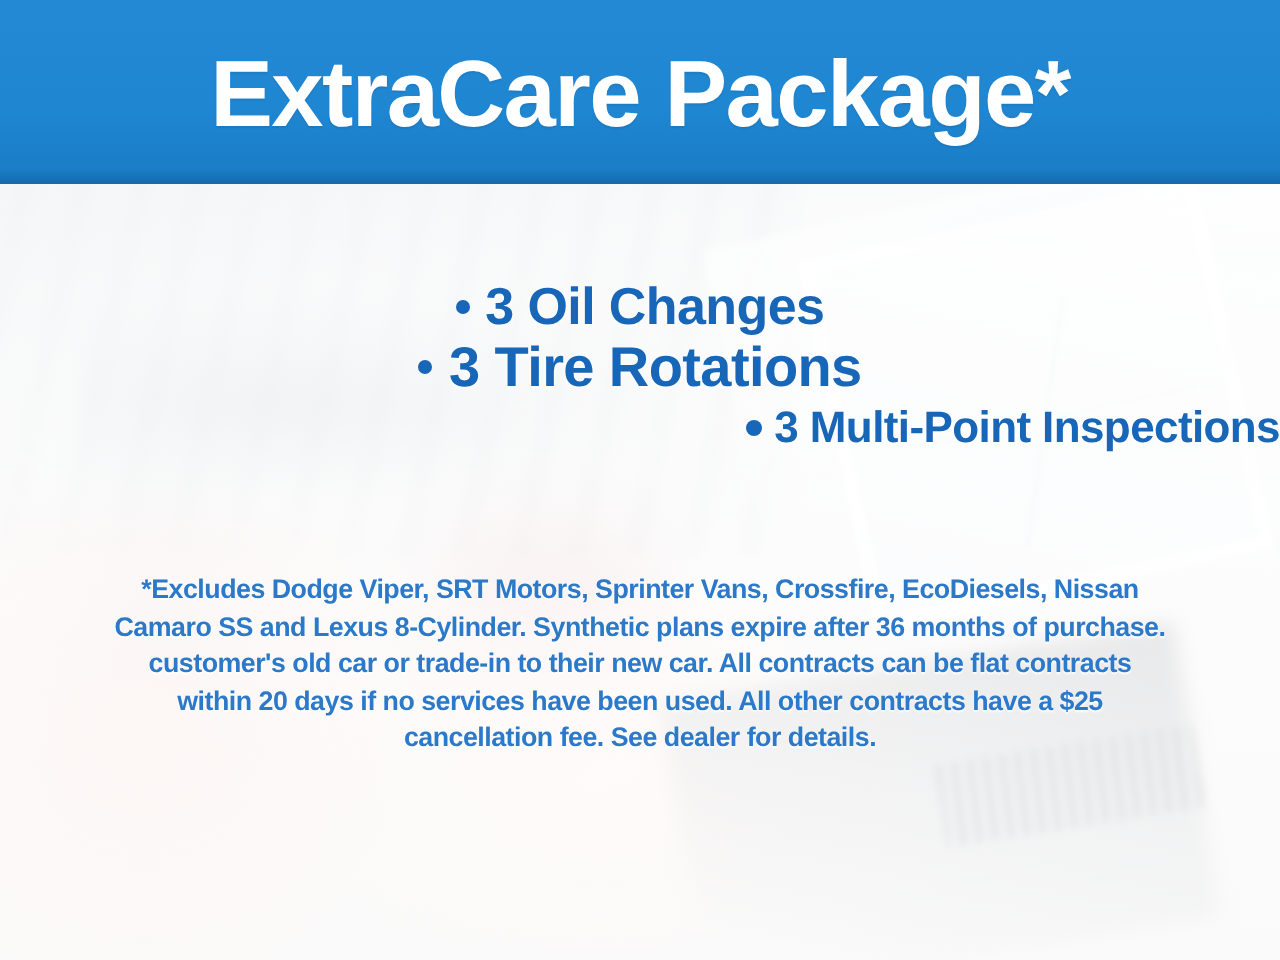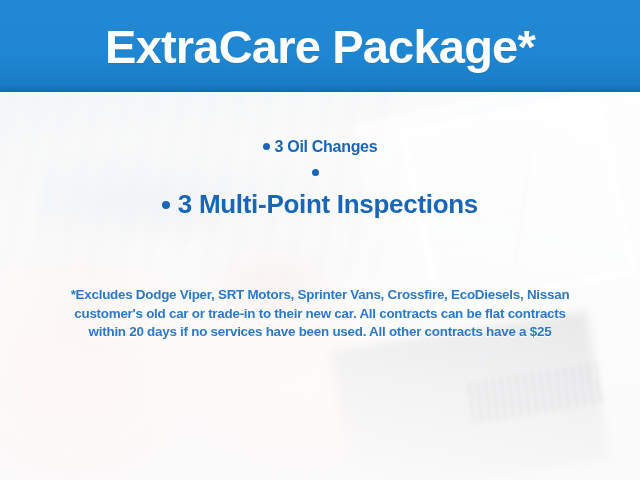--- a/index.html
+++ b/index.html
@@ -161,25 +161,25 @@
   }
   .benefit .dot {
     display: inline-block;
     vertical-align: middle;
     border-radius: 50%;
     background: currentColor;
     margin-right: .30em;
     position: relative;
     top: -0.08em;
   }
-  .benefit-1 { font-size: 16px; }
+  .benefit-1 { font-size: 26px; }
   .benefit-1 .dot { width: 7px; height: 7px; }
   .benefit-2 { font-size: 28px; }
   .benefit-2 .dot { width: 7px; height: 7px; }
-  .benefit-3 { font-size: 26px; }
+  .benefit-3 { font-size: 22px; text-align: right; }
   .benefit-3 .dot { width: 8px; height: 8px; }
 
   
   .disclaimer {
     position: absolute;
     left: 24px;
     top: 286px;
     width: 592px;
     text-align: center;
     color: #2b79c8;
@@ -218,26 +218,28 @@
 
   <div class="banner">
     <div class="banner-title">ExtraCare Package*</div>
   </div>
 
   <div class="benefits">
     <div class="benefit benefit-1">
       <span class="dot"></span><span>3 Oil Changes</span>
     </div>
     <div class="benefit benefit-2">
-      <span class="dot"></span>
+      <span class="dot"></span><span>3 Tire Rotations</span>
     </div>
     <div class="benefit benefit-3">
       <span class="dot"></span><span>3 Multi-Point Inspections</span>
     </div>
   </div>
 
   <div class="disclaimer">
     <span class="disclaimer-line">*Excludes Dodge Viper, SRT Motors, Sprinter Vans, Crossfire, EcoDiesels, Nissan</span>
+    <span class="disclaimer-line">Camaro SS and Lexus 8-Cylinder. Synthetic plans expire after 36 months of purchase.</span>
     <span class="disclaimer-line">customer's old car or trade-in to their new car. All contracts can be flat contracts</span>
     <span class="disclaimer-line">within 20 days if no services have been used. All other contracts have a $25</span>
+    <span class="disclaimer-line">cancellation fee. See dealer for details.</span>
   </div>
 
 </div>
 
 </body></html>

